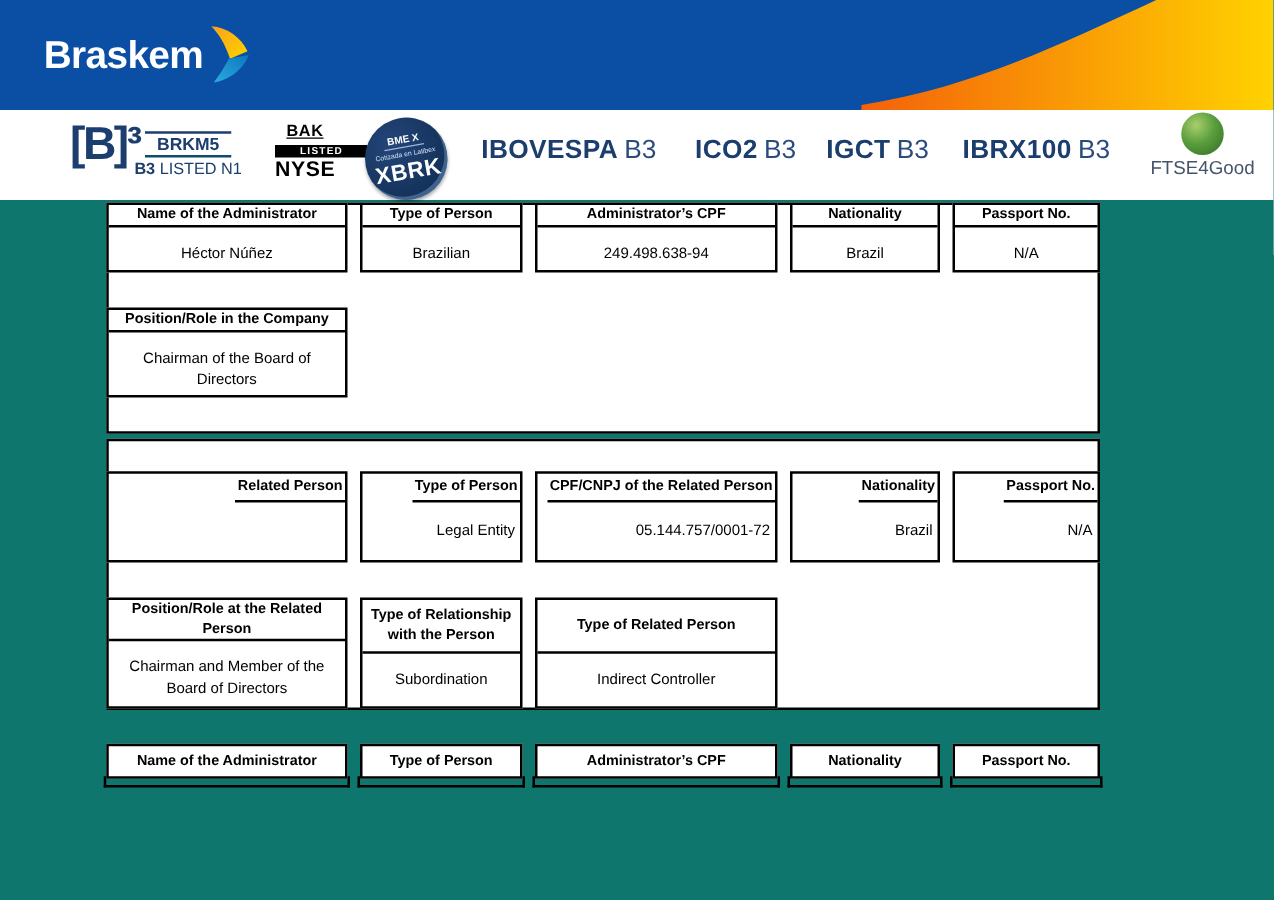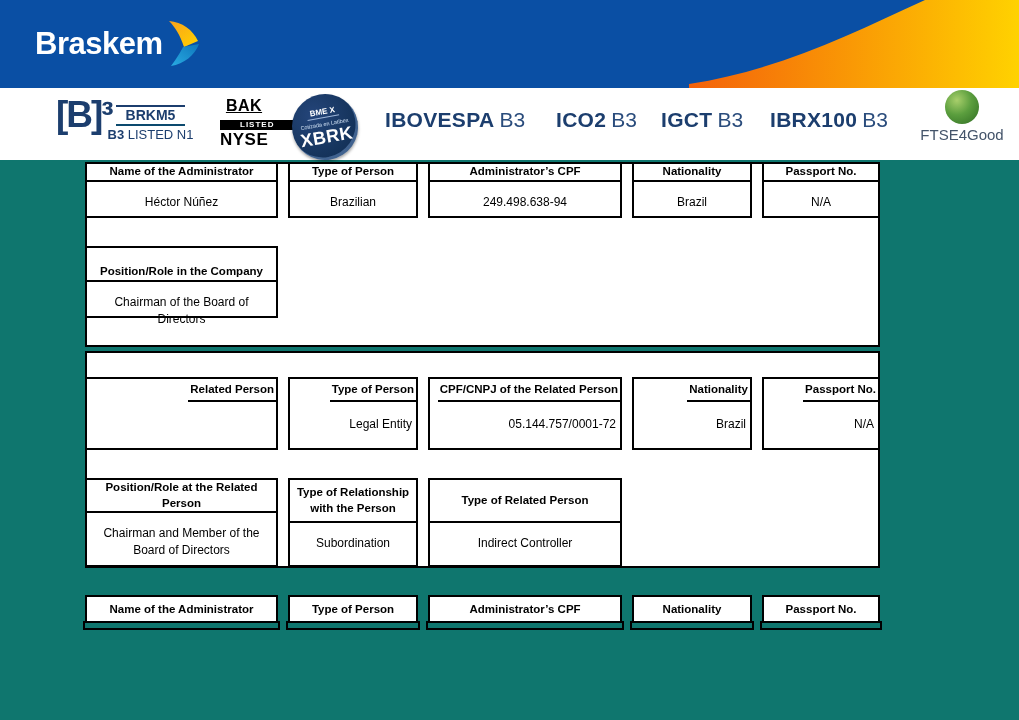--- a/index.html
+++ b/index.html
@@ -14,21 +14,21 @@
   .brand-mark { width:38px; height:48px; margin-left:4px; }
 
   
   .logostrip { position:absolute; left:0; top:88px; width:1019px; height:72px; background:#fff; }
   .b3logo { position:absolute; left:20px; top:6px; color:#1C3E6E; font-weight:bold; font-size:37px; letter-spacing:-2px;margin-left:36px; }
   .brkm5 { position:absolute; left:103px; top:17px; width:95px; text-align:center; color:#1C3E6E; }
   .brkm5 .tick { font-weight:bold; font-size:14px; border-top:2px solid #1C3E6E; border-bottom:2px solid #0c4a6e; display:inline-block; padding:0 10px 1px; }
   .brkm5 .lst { font-size:13px; margin-top:1px; }
   .brkm5 .lst b { font-weight:bold; }
   .nyse { position:absolute; left:220px; top:10px; width:48px; text-align:center; color:#000; line-height:1.0; }
-  .nyse .t { font-weight:bold; font-size:16px; letter-spacing:0.5px;text-decoration:underline; }
+  .nyse .t { font-weight:bold; font-size:13px; letter-spacing:0.5px;text-decoration:underline; }
   .nyse .m { background:#000; color:#fff; font-size:8px; font-weight:bold; display:inline-block; padding:1px 20px; margin:1px 0; letter-spacing:1px; }
   .nyse .b { font-weight:bold; font-size:17px; letter-spacing:0.5px; }
   .xbrk { position:absolute; left:292px; top:6px; width:66px; height:66px; border-radius:50%;
           background:radial-gradient(circle at 35% 30%, #24457A 0%, #16355E 60%, #0F2A4E 100%);
           box-shadow:0 2px 3px rgba(0,0,0,0.35), inset -2px -3px 0 rgba(120,160,210,0.45);
           display:flex; flex-direction:column; align-items:center; justify-content:center;
           color:#fff; transform:rotate(-10deg); }
   .xbrk .xt { font-size:8px; font-weight:bold; border-bottom:1px solid #9fb6d8; padding:0 3px 1px; }
   .xbrk .xs { font-size:5.5px; margin-top:3px; color:#CFE0F4; }
   .xbrk .xm { font-size:18px; font-weight:bold; letter-spacing:0.5px; }
@@ -51,21 +51,21 @@
   .val { flex:1; display:flex; align-items:center; justify-content:center; font-size:12px;
          text-align:center; white-space:pre-line; line-height:1.45; padding:12px 4px; }
 
   .c1 { left:85px;  width:193px; }
   .c2 { left:288px; width:130px; }
   .c3 { left:428px; width:194px; }
   .c4 { left:632px; width:120px; }
   .c5 { left:762px; width:118px; }
 
   .r1   { top:162px; height:56px; }   .r1 .hdr   { height:27px; }
-  .rpos { top:246px; height:72px; }   .rpos .hdr { height:26px;margin-top:16px; }
+  .rpos { top:246px; height:72px; }   .rpos .hdr { height:26px; }
   .ra   { top:377px; height:73px;align-items:flex-end; }   .ra .hdr   { height:23px; }
   .rb   { top:478px; height:89px; }   .rb .hdr   { height:43px; }
 
   .hbox { position:absolute; top:595px; height:28px; border:2px solid #000; background:#fff;
           display:flex; align-items:center; justify-content:center; font-weight:bold; font-size:11.5px; }
   .tray { position:absolute; top:621px; height:9px; border:2px solid #000; border-top:none; background:transparent; }
   .t1 { left:83px;  width:197px; }
   .t2 { left:286px; width:134px; }
   .t3 { left:426px; width:198px; }
   .t4 { left:630px; width:124px; }

